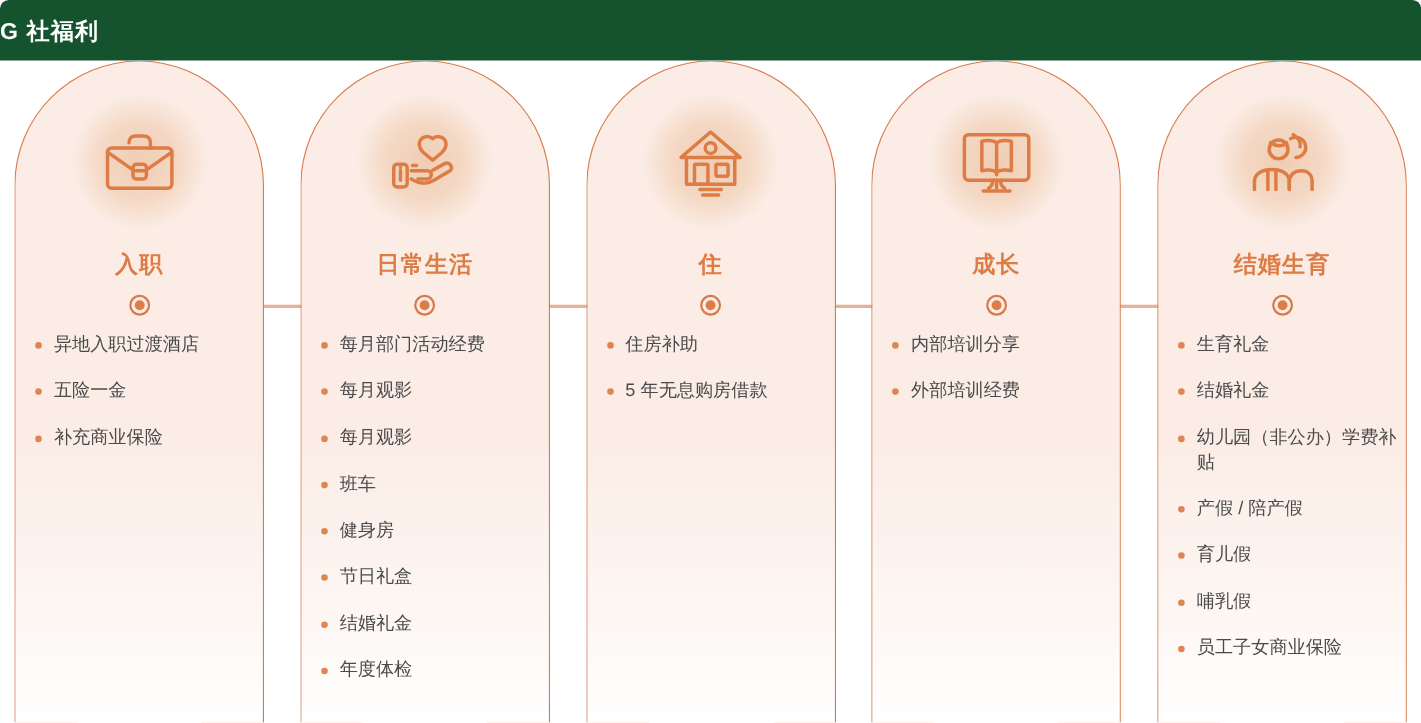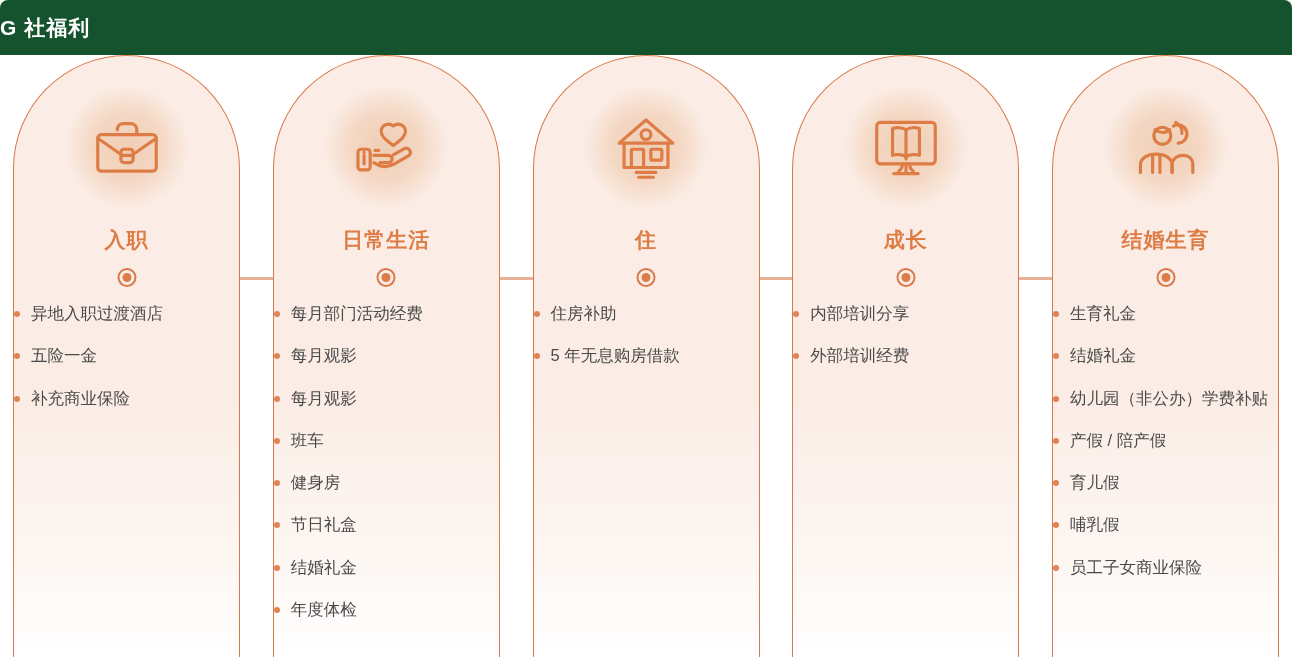--- a/index.html
+++ b/index.html
@@ -81,21 +81,21 @@
     display:flex;align-items:center;justify-content:center;
     z-index:3;
   }
   .node::after{
     content:"";display:block;width:9px;height:9px;border-radius:50%;
     background:#DD7C44;
   }
 
   .list{
     position:absolute;left:0;top:246px;width:100%;
-    padding:0 6px 0 0;
+    padding:0 6px 0 18px;
     box-sizing:border-box;
     margin:0;list-style:none;
   }
   .list li{
     display:flex;align-items:flex-start;
     margin-bottom:20px;
     font-size:16.5px;color:#4A4A4A;line-height:1.35;
   }
   .list li .bullet{
     flex:0 0 auto;

